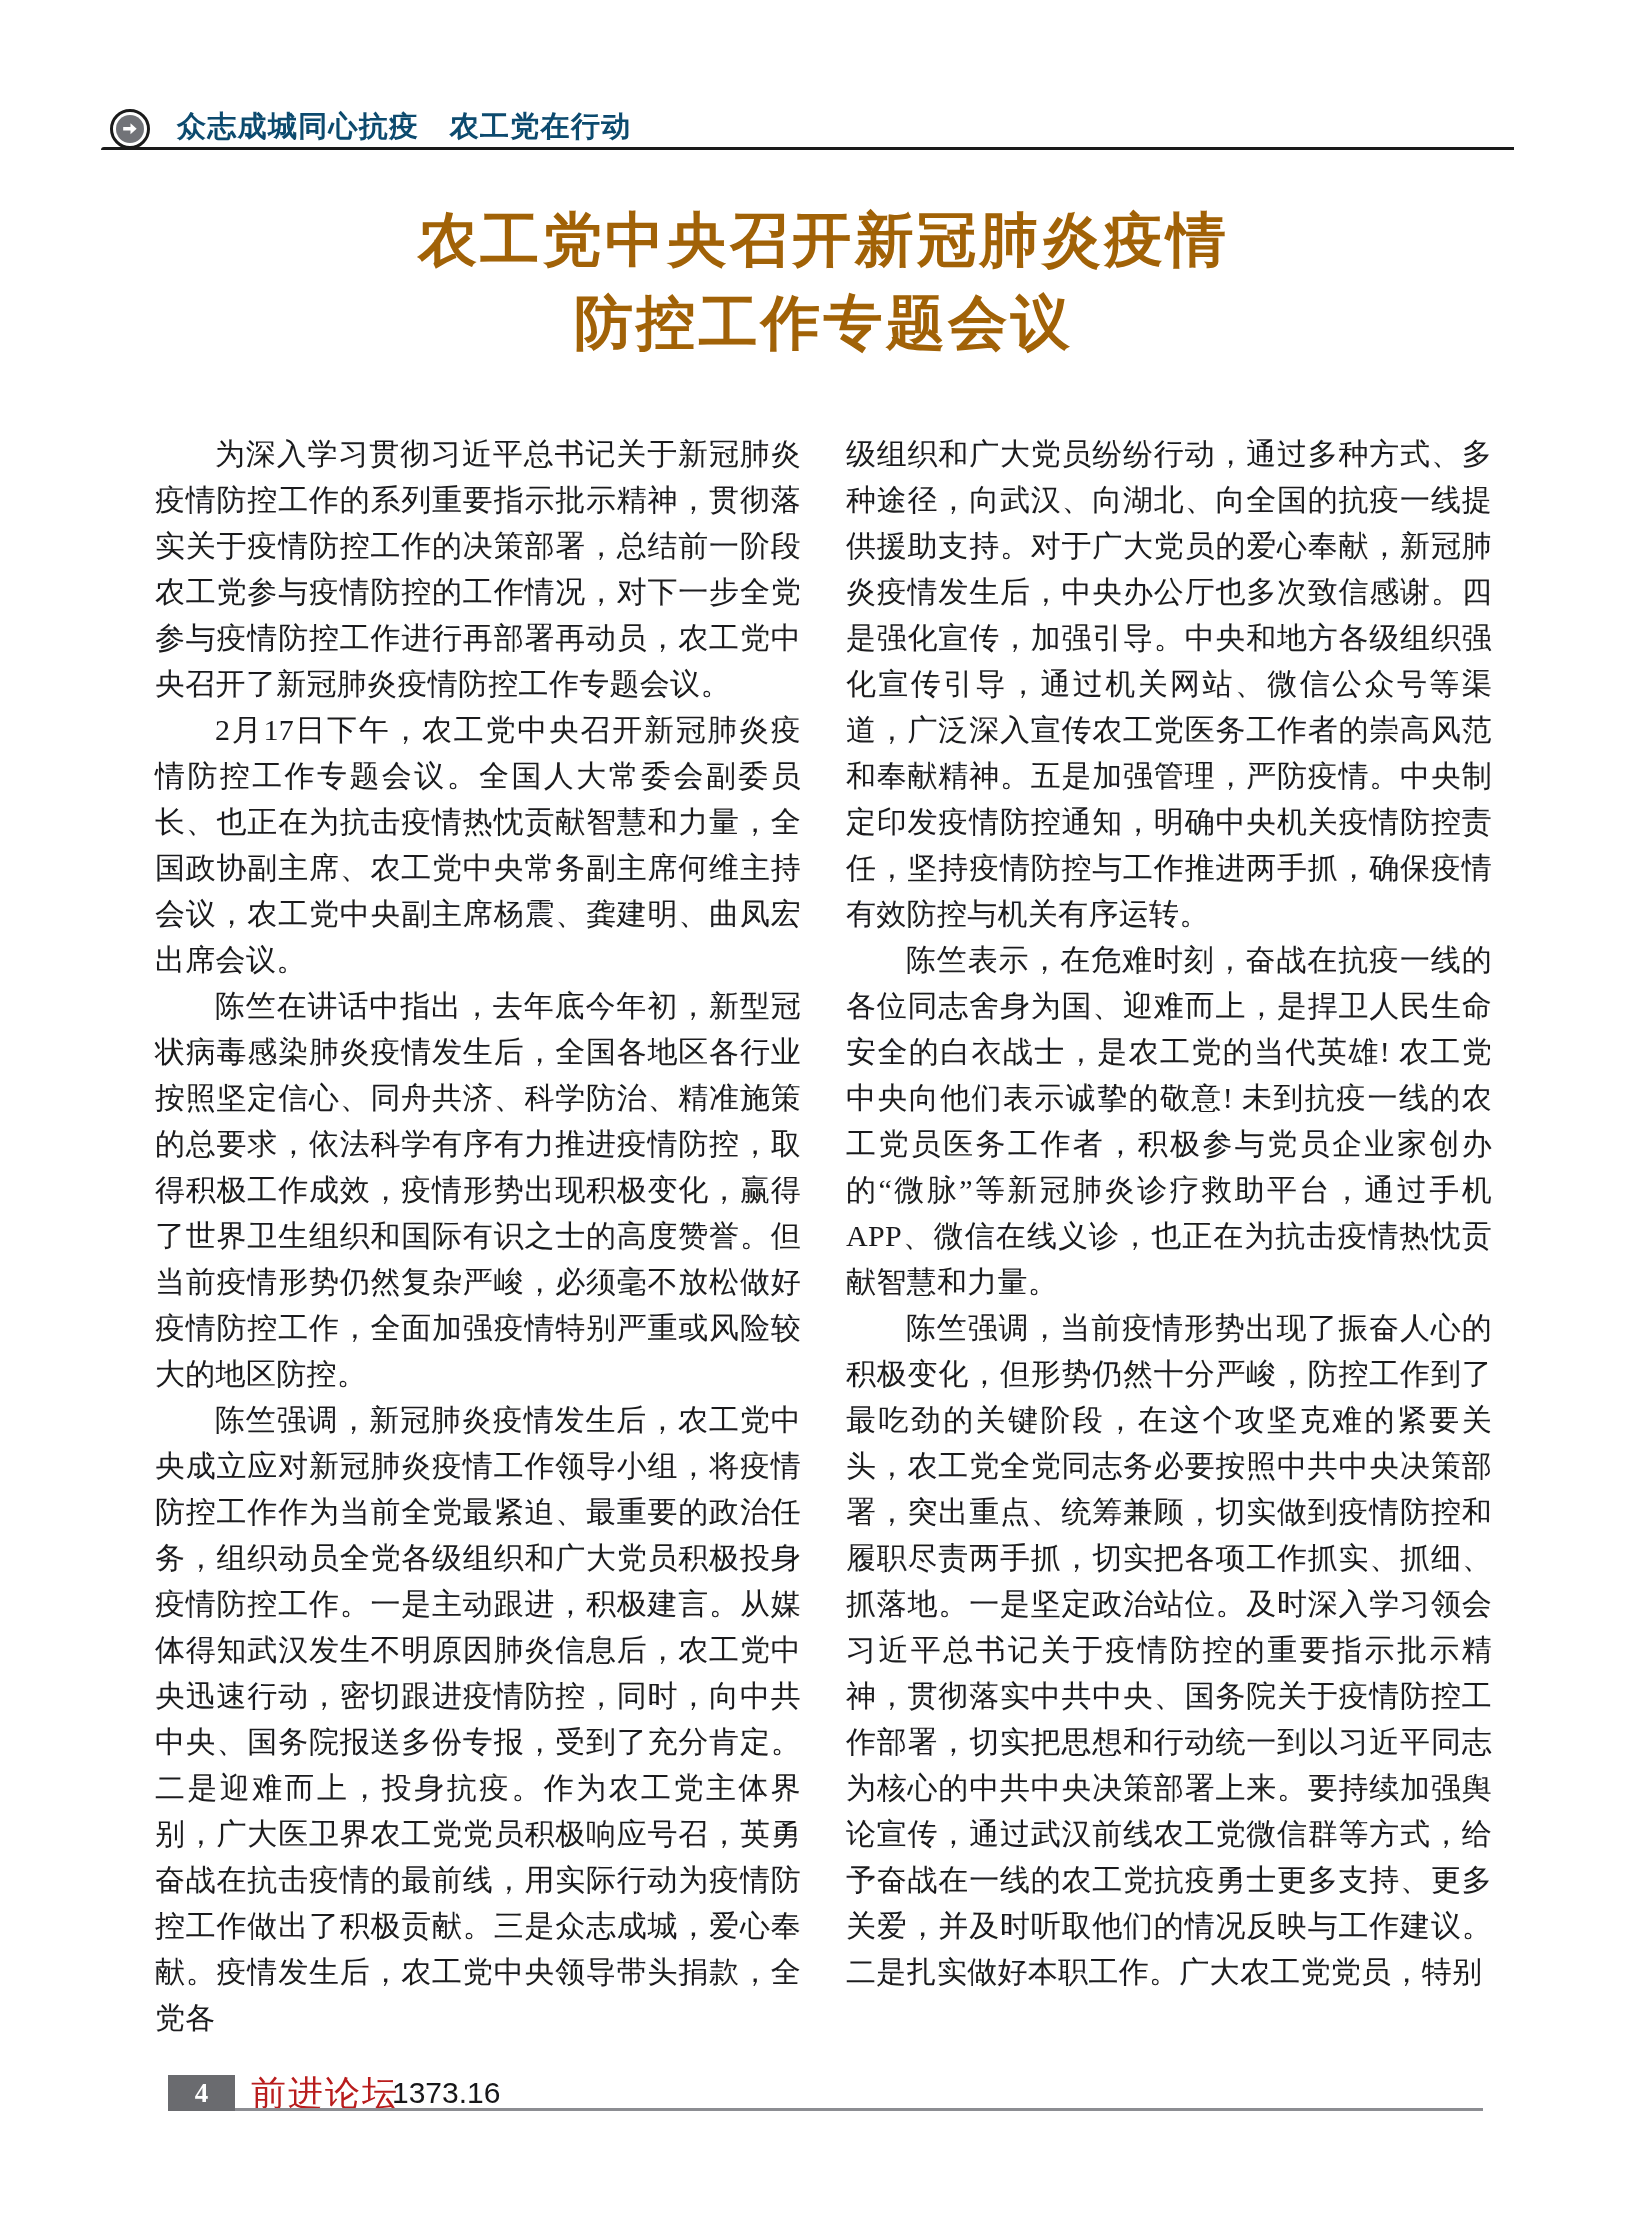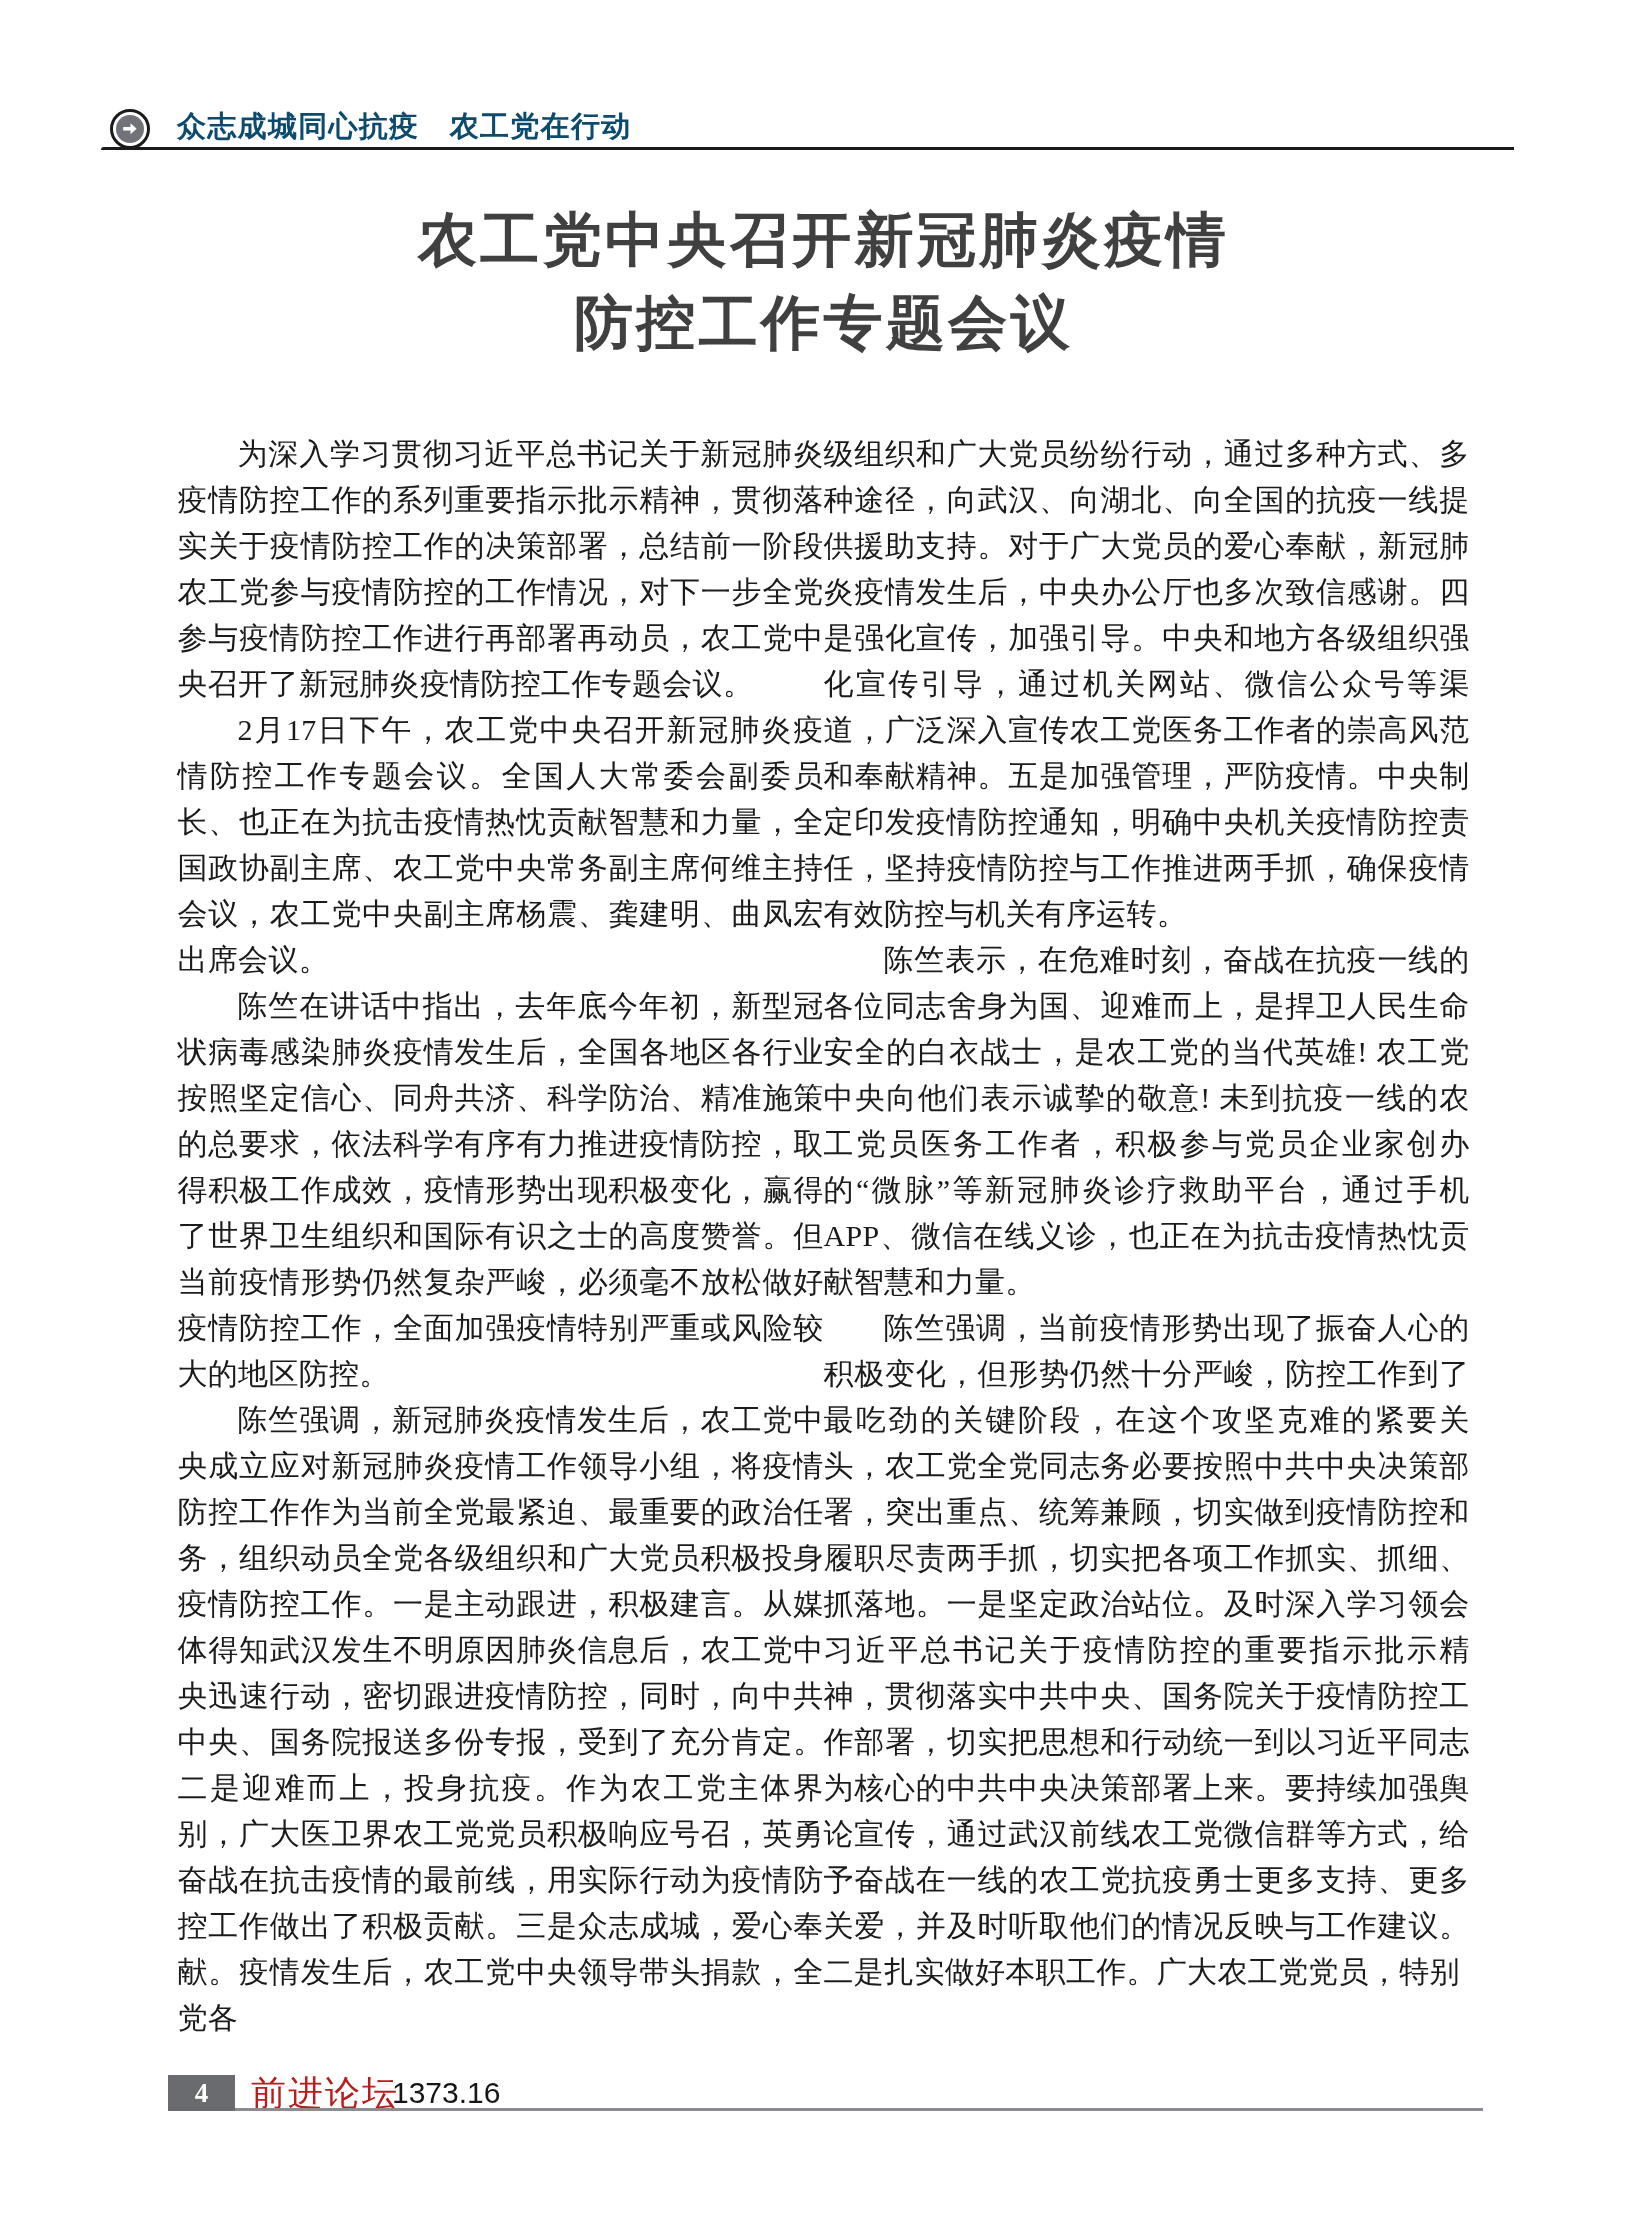--- a/index.html
+++ b/index.html
@@ -37,27 +37,27 @@
     width:1413px; height:3.4px; background:#1a1a1a;
     border-top-left-radius:3.4px;
   }
 
   
   .title {
     position:absolute; left:155px; top:199px; width:1337px;
     text-align:center;
     font-family:Liberation Sans, sans-serif;
     font-weight:bold; font-size:59px; line-height:83px;
-    color:#404040; letter-spacing:3.4px;
+    color:#a16207; letter-spacing:3.4px;
   }
 
   
   .columns {
     position:absolute; left:155px; top:431px; width:1337px; height:1565px;
-    display:flex; justify-content:center;
+    display:flex; justify-content:space-between;
   }
   .col { width:646px; }
   .col p {
     margin:0; padding:0;
     font-size:30px; line-height:46px;
     color:#1b1b1d;
     text-align:justify; text-justify:inter-character;
     letter-spacing:0.3px;
   }
   .col p.indent { text-indent:2em; }

